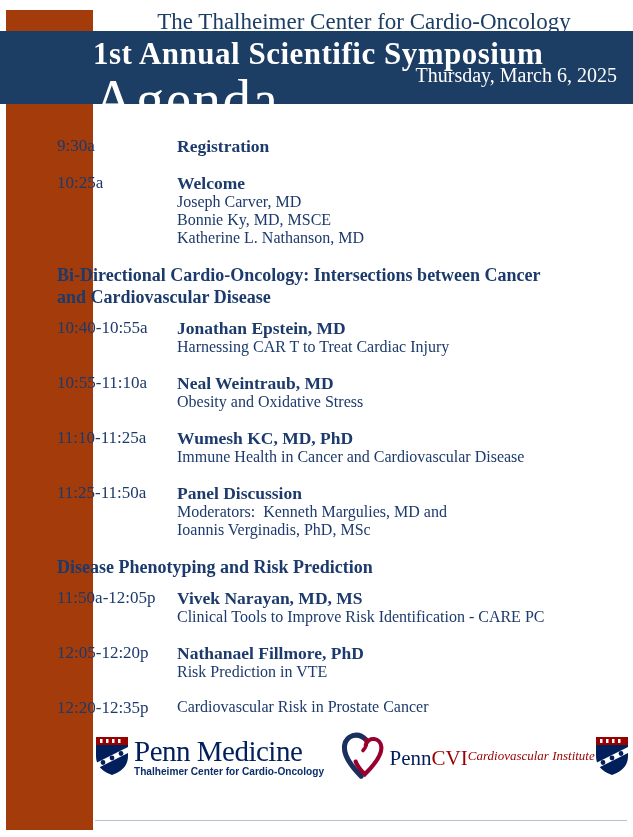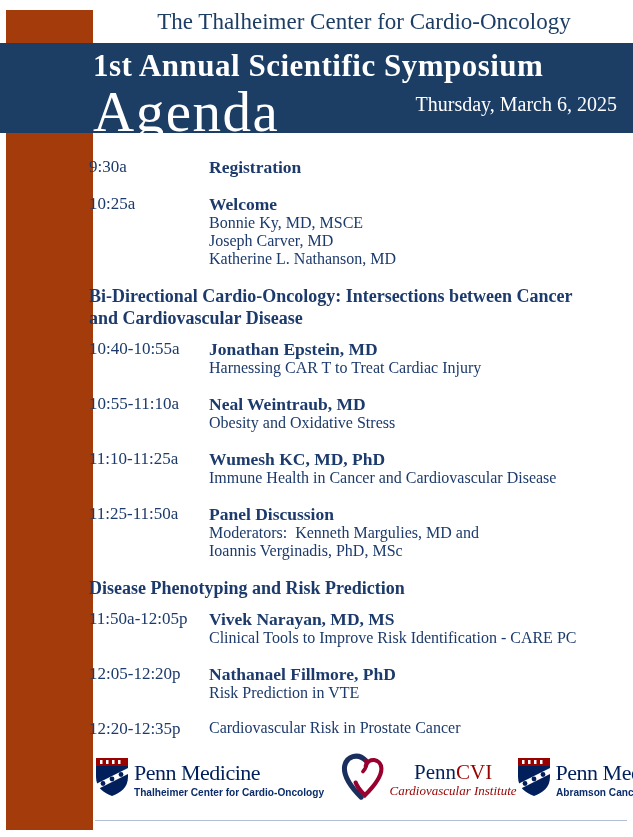--- a/index.html
+++ b/index.html
@@ -9,42 +9,42 @@
     --penn-blue:#011F5B;
     --penn-red:#990000;
   }
   html,body{margin:0;padding:0;}
   body{
     width:633px;height:837px;overflow:hidden;background:#ffffff;
     font-family:"Liberation Serif","DejaVu Serif",serif;color:var(--text);
     position:relative;
   }
   .accent-bar{position:absolute;left:6px;top:10px;width:87px;height:820px;background:var(--rust);z-index:0;}
-  .eyebrow{height:43px;box-sizing:border-box;padding-top:9px;margin-left:95px;text-align:center;
+  .eyebrow{height:31px;box-sizing:border-box;padding-top:9px;margin-left:95px;text-align:center;
     font-size:23px;color:var(--navy);position:relative;z-index:1;}
-  .band{position:relative;z-index:1;height:90px;background:var(--navy);color:#fff;
+  .band{position:relative;z-index:1;height:73px;background:var(--navy);color:#fff;
     padding-left:93px;box-sizing:border-box;}
   .band-title{font-size:31px;font-weight:bold;padding-top:5px;letter-spacing:.5px;}
   .band-agenda{font-size:57px;line-height:55px;letter-spacing:1.5px;}
   .band-date{position:absolute;right:16px;bottom:17px;font-size:20px;}
-  .content{position:relative;z-index:1;margin-left:89px;margin-right:8px;padding-top:24px;}
+  .content{position:relative;z-index:1;margin-left:57px;margin-right:8px;padding-top:32px;}
   .row{display:flex;margin-bottom:17px;}
   .time{width:120px;flex:none;font-size:17px;line-height:20px;}
   .detail{flex:1;}
   .title{font-size:17.5px;font-weight:bold;line-height:20px;}
   .line{font-size:16px;line-height:18px;white-space:pre-wrap;}
   .section{font-weight:bold;font-size:18px;line-height:22px;max-width:515px;margin-bottom:10px;}
   .hairline{position:absolute;left:95px;right:6px;top:820px;height:1px;background:#b3c0d3;z-index:0;}
   .logos{position:relative;z-index:1;margin-left:95px;margin-right:6px;margin-top:-6px;
     display:flex;justify-content:space-between;align-items:center;}
   .logo{display:flex;align-items:center;gap:5px;}
-  .brand{font-size:22px;color:var(--penn-blue);line-height:25px;letter-spacing:-.5px;white-space:nowrap;}
+  .brand{font-size:29px;color:var(--penn-blue);line-height:25px;letter-spacing:-.5px;white-space:nowrap;}
   .sub{font-family:"Liberation Sans","DejaVu Sans",sans-serif;font-weight:bold;font-size:11px;
     color:#0b2d6b;transform:scaleX(.92);transform-origin:left;white-space:nowrap;margin-top:1px;}
-  .cvi-text{display:flex;flex-direction:column;line-height:1;text-align:center;}
+  .cvi-text{display:flex;flex-direction:row;line-height:1;}
   .cvi-brand{font-size:21px;color:var(--penn-blue);white-space:nowrap;}
   .cvi-brand .red{color:var(--penn-red);}
   .cvi-sub{font-size:13px;color:var(--penn-red);font-style:italic;margin-top:1px;white-space:nowrap;}
 </style>
 </head>
 <body>
 
 <div class="accent-bar"></div>
 
 <div class="eyebrow">The Thalheimer Center for Cardio-Oncology</div>
@@ -59,22 +59,22 @@
     <div class="row">
       <div class="time">9:30a</div>
       <div class="detail">
         <div class="title">Registration</div>
       </div>
     </div>
     <div class="row">
       <div class="time">10:25a</div>
       <div class="detail">
         <div class="title">Welcome</div>
+        <div class="line">Joseph Carver, MD</div>
         <div class="line">Bonnie Ky, MD, MSCE</div>
-        <div class="line">Joseph Carver, MD</div>
         <div class="line">Katherine L. Nathanson, MD</div>
       </div>
     </div>
     <div class="section">Bi-Directional Cardio-Oncology: Intersections between Cancer and Cardiovascular Disease</div>
     <div class="row">
       <div class="time">10:40-10:55a</div>
       <div class="detail">
         <div class="title">Jonathan Epstein, MD</div>
         <div class="line">Harnessing CAR T to Treat Cardiac Injury</div>
       </div>

